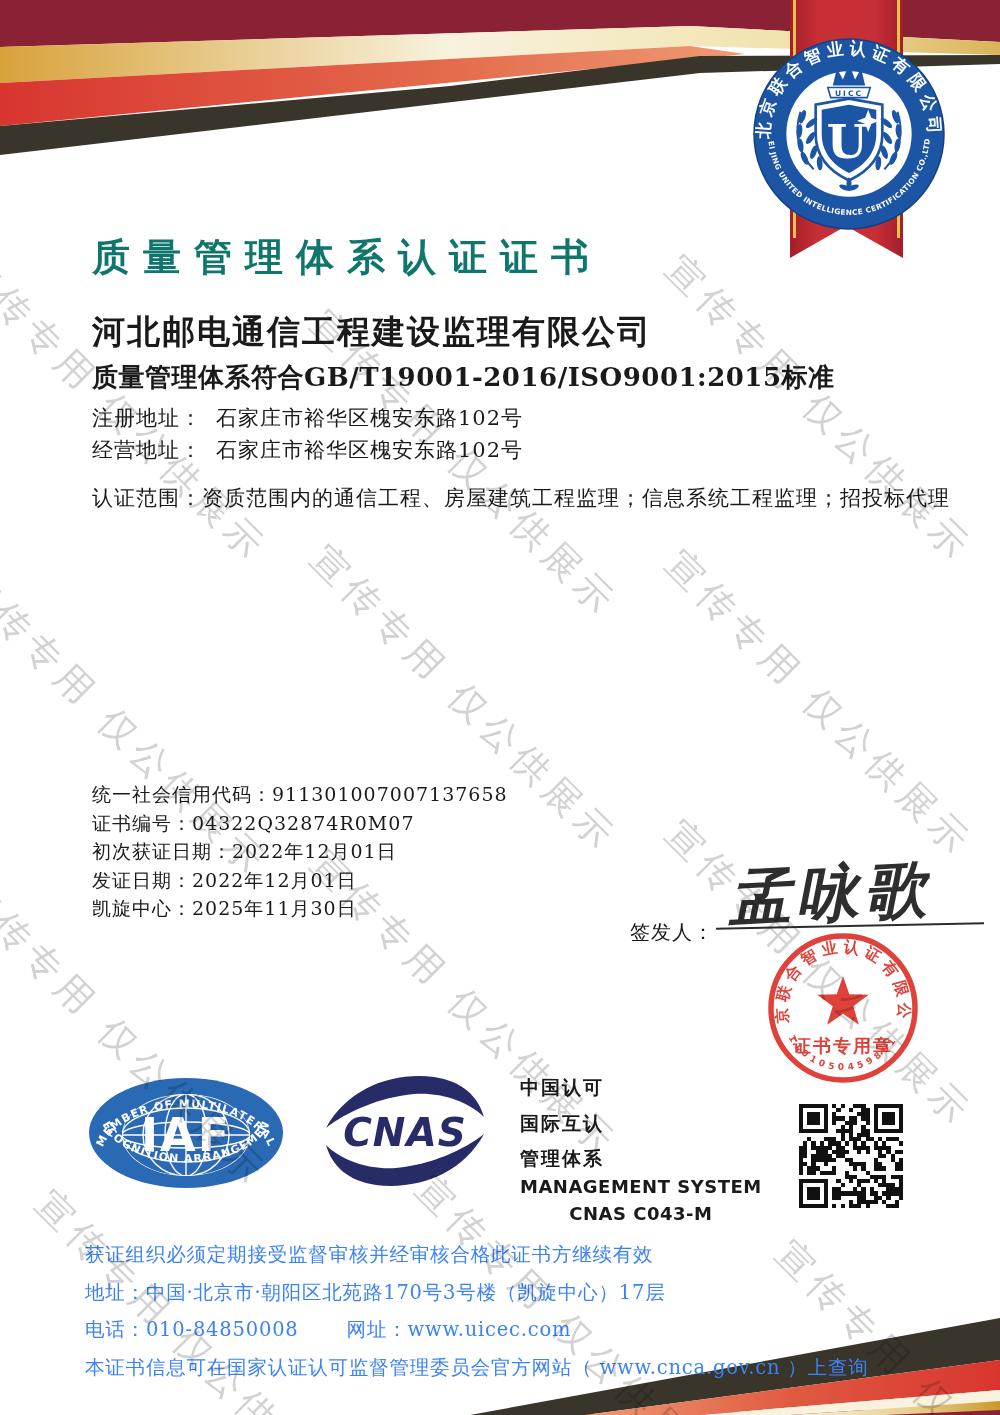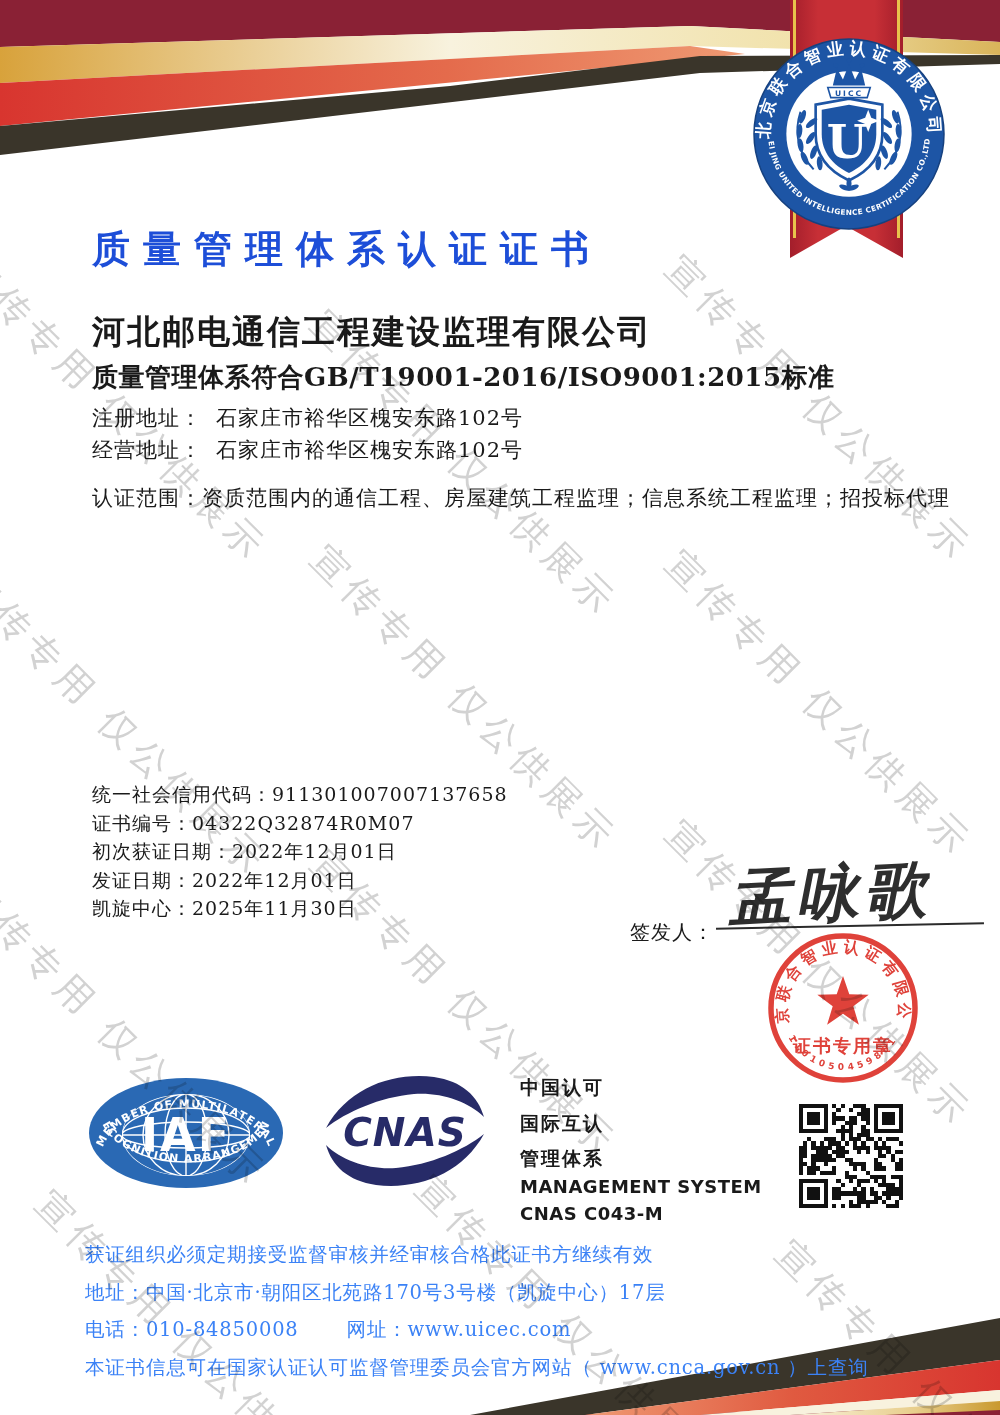--- a/index.html
+++ b/index.html
@@ -4,37 +4,37 @@
 <style>
   html,body{margin:0;padding:0;background:#888;}
   .page{position:relative;width:1000px;height:1415px;margin:0 auto;background:#fff;overflow:hidden;
         font-family:"DejaVu Serif","Liberation Serif",serif;color:#1a1a1a;}
   .abs{position:absolute;}
   
   #top-banner{left:0;top:0;width:1000px;height:300px;z-index:1;}
   #badge{left:753px;top:38px;width:192px;height:192px;z-index:3;}
   #corner{left:440px;top:1300px;width:560px;height:115px;z-index:1;}
   
-  .title{left:92px;top:224px;font-size:38px;font-weight:600;letter-spacing:13px;color:#1d4ed8;z-index:2;}
+  .title{left:92px;top:232px;font-size:38px;font-weight:600;letter-spacing:13px;color:#0f766e;z-index:2;}
   .company{left:92px;top:310px;font-size:33px;font-weight:700;letter-spacing:2px;z-index:2;}
   .standard{left:92px;top:360px;font-size:26px;font-weight:700;letter-spacing:.5px;z-index:2;}
   .addr{left:92px;font-size:21px;letter-spacing:1px;z-index:2;}
   .scope{left:92px;top:476px;font-size:21px;letter-spacing:1px;z-index:2;margin-top:8px;}
   .label-gap{display:inline-block;width:14px;}
   .info{left:92px;top:780px;font-size:19px;line-height:28.5px;letter-spacing:1px;z-index:2;}
   .signer{left:630px;top:919px;font-size:20px;letter-spacing:1px;z-index:2;}
   .sig-line{left:716px;top:925px;width:268px;height:2px;background:#2b2b2b;transform:rotate(-1.2deg);z-index:2;}
   .signature{left:728px;top:852px;font-size:62px;font-weight:700;font-style:italic;color:#2e2e2e;
              letter-spacing:6px;transform:rotate(-3deg);z-index:2;font-family:"DejaVu Serif",serif;}
   #stamp{left:765px;top:930px;width:156px;height:156px;z-index:4;opacity:.93;}
   #iaf{left:88px;top:1077px;width:196px;height:112px;z-index:2;}
   #cnas{left:320px;top:1072px;width:170px;height:118px;z-index:2;}
   .accred{left:520px;top:1066px;z-index:2;font-family:"DejaVu Sans","Liberation Sans",sans-serif;}
   .accred .zh{font-size:19px;font-weight:700;line-height:27.5px;letter-spacing:2px;margin-top:8px;}
-  .accred .en{font-size:18px;font-weight:700;line-height:27.5px;letter-spacing:.5px;}
+  .accred .en{font-size:18px;font-weight:700;line-height:27.5px;letter-spacing:.5px;text-align:center;}
   #qr-svg{left:799px;top:1104px;width:104px;height:104px;z-index:2;}
   .footer{left:85px;top:1236px;font-size:19.5px;line-height:37.5px;letter-spacing:.8px;z-index:2;color:#3b82f6;}
   
   #wm{left:0;top:0;width:1000px;height:1415px;z-index:6;pointer-events:none;mix-blend-mode:multiply;}
   .wm-item{position:absolute;font-family:"DejaVu Sans",sans-serif;font-size:37px;color:#c7c7c7;
            letter-spacing:7px;transform:rotate(45deg);transform-origin:0 0;white-space:nowrap;opacity:.8;}
 </style>
 </head>
 <body>
 

